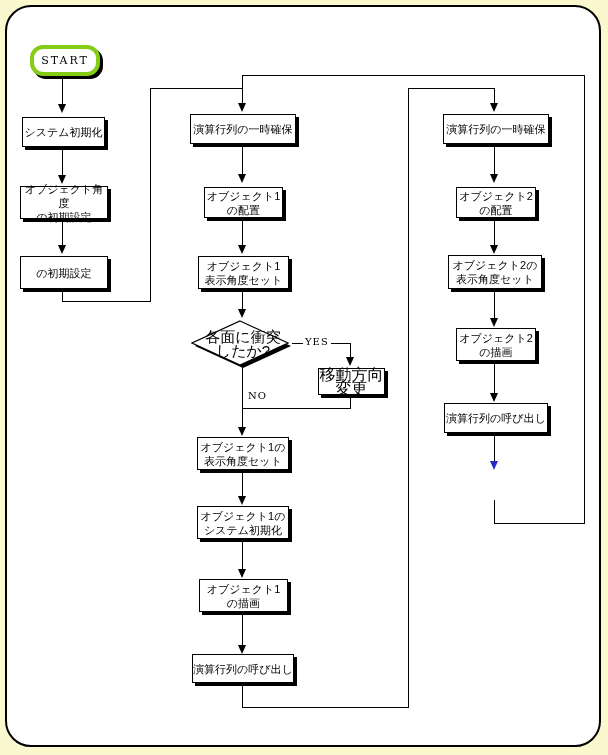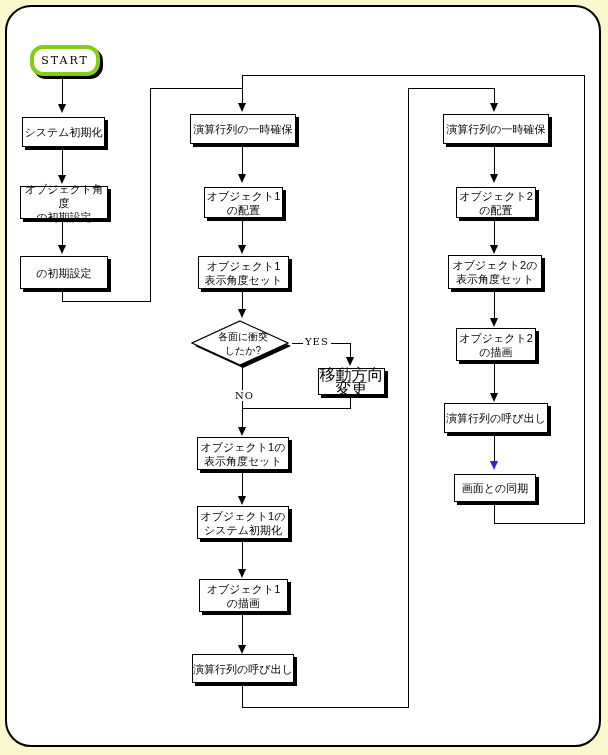--- a/index.html
+++ b/index.html
@@ -34,21 +34,21 @@
   }
   .ah-blue{border-top-color:#2929c8;}
   .lbl{
     position:absolute;background:#fff;padding:0 2px;
     font-family:"DejaVu Serif","Liberation Serif",serif;
     font-size:10px;letter-spacing:1px;color:#000;text-align:right;
   }
   .diamond-svg{position:absolute;left:191px;top:319px;}
   .diamond-text{
     position:absolute;left:191px;top:330px;width:104px;
-    font-size:10px;line-height:14px;text-align:center;color:#000;
+    font-size:15px;line-height:14px;text-align:center;color:#000;
   }
 </style>
 </head>
 <body>
 
 <div id="canvas">
   <div class="panel"></div>
 
   <div class="vl" style="left:62px;top:70px;height:35px"></div>
   <div class="vl" style="left:62px;top:145px;height:31px"></div>
@@ -182,19 +182,16 @@
 
   <div class="node" style="left:456px;top:328px;width:78px;height:31px">
     <div>オブジェクト2</div>
     <div>の描画</div>
   </div>
 
   <div class="node" style="left:444px;top:403px;width:102px;height:28px">
     <div>演算行列の呼び出し</div>
   </div>
 
-  <div class="node" style="left:454px;top:474px;width:80px;height:26px">
-    <div>画面との同期</div>
-  </div>
 
   <div class="lbl" style="left:303px;top:336px">YES</div>
-  <div class="lbl" style="left:233px;top:390px">NO</div>
+  <div class="lbl" style="left:246px;top:390px">NO</div>
 </div>
 
 </body></html>

